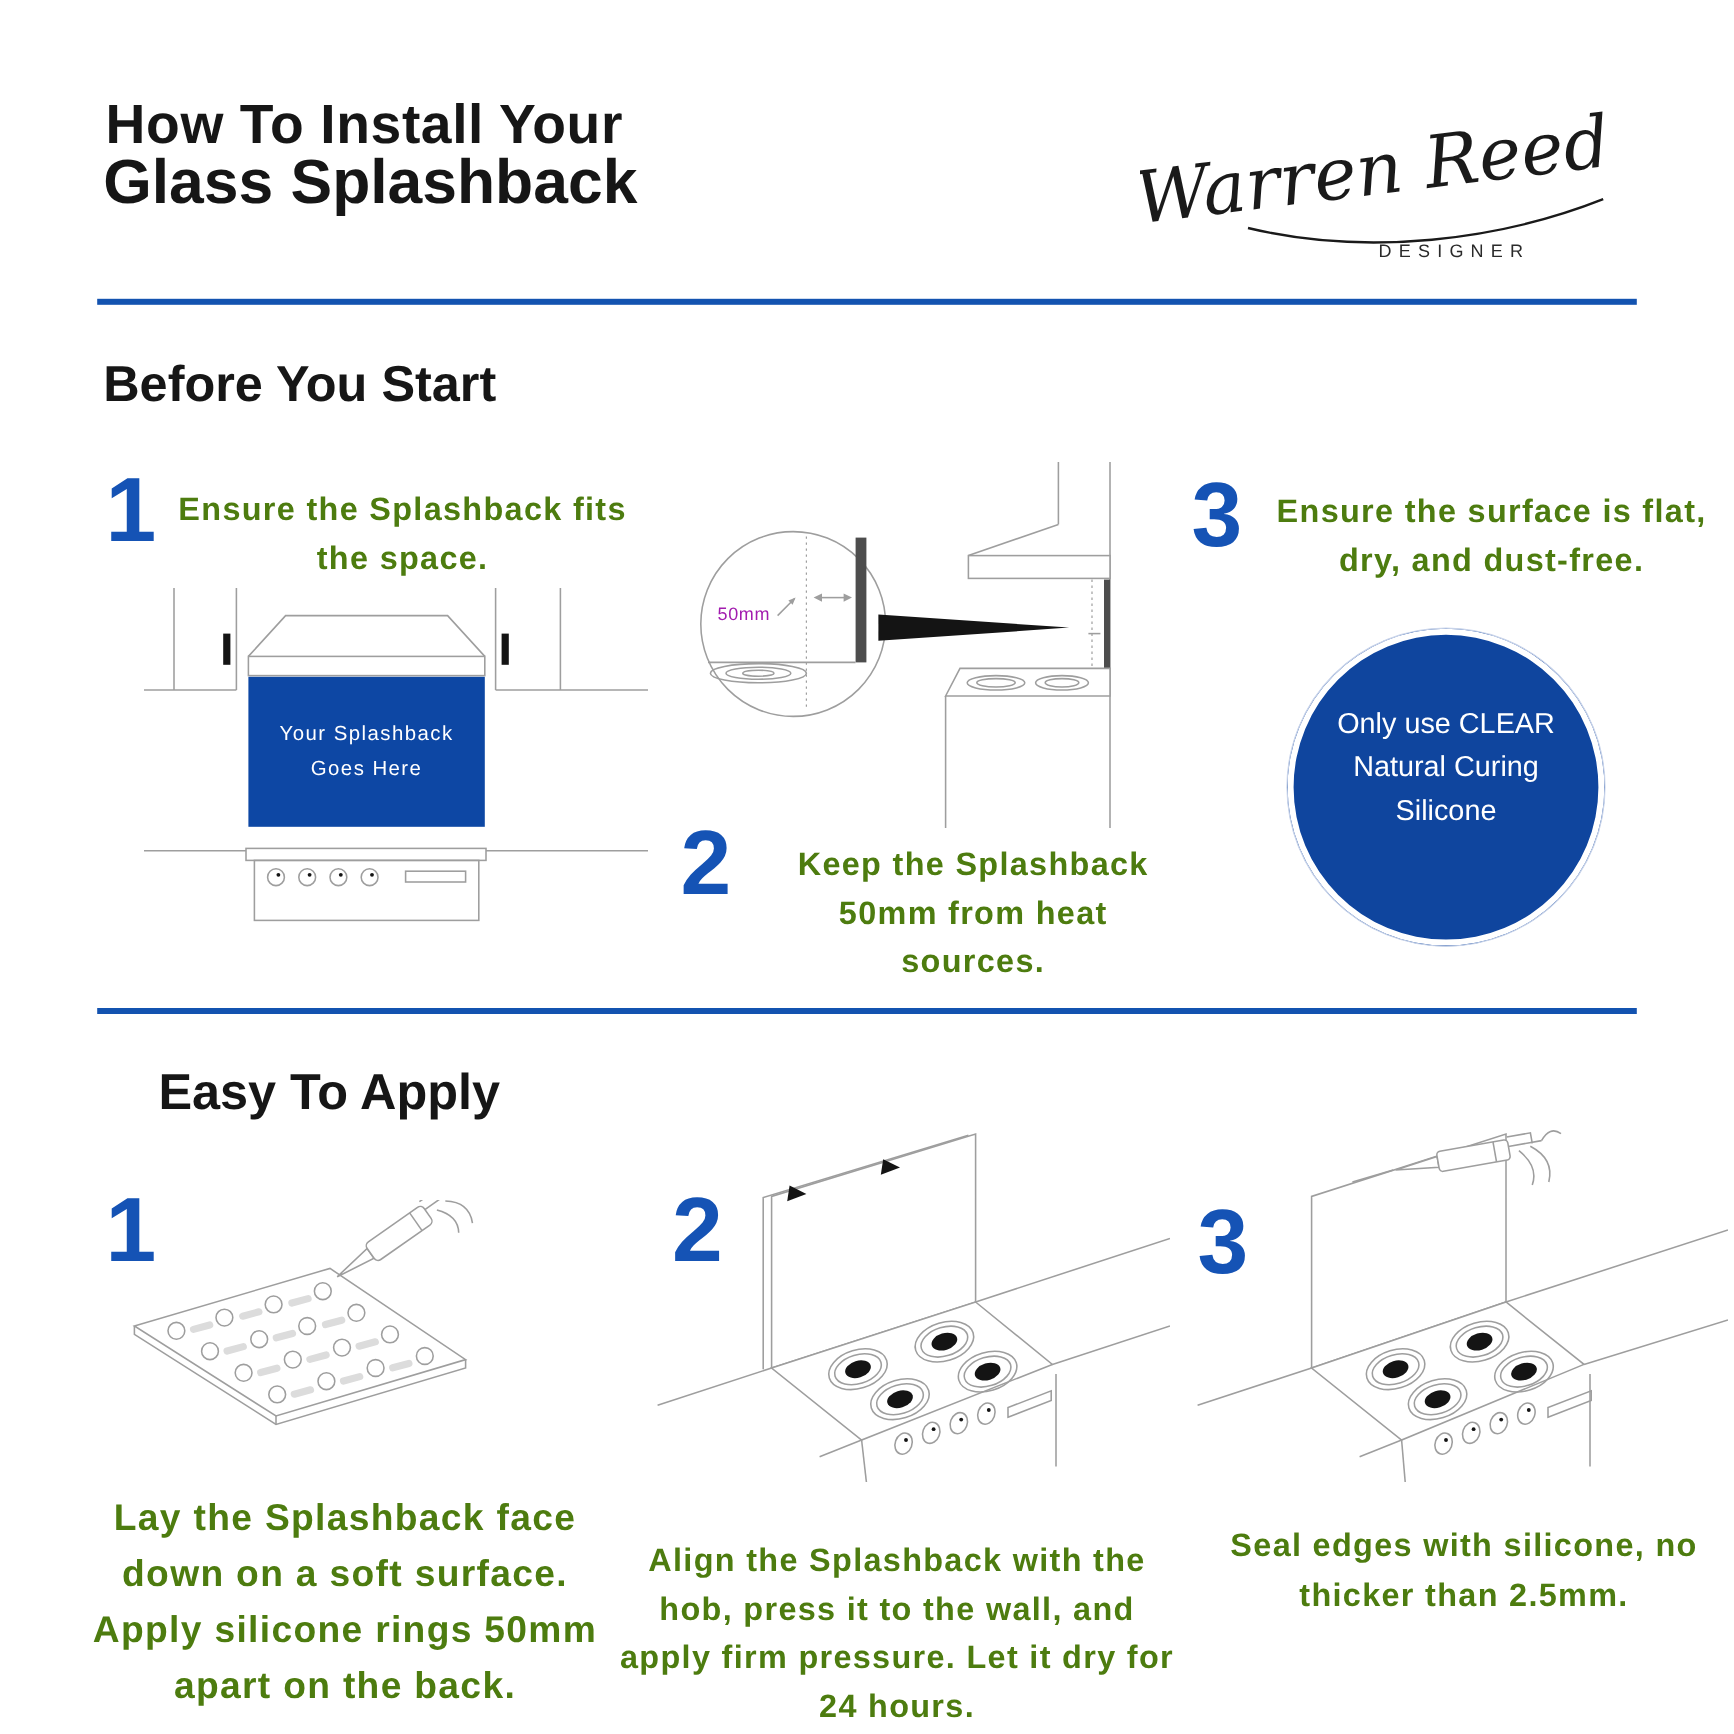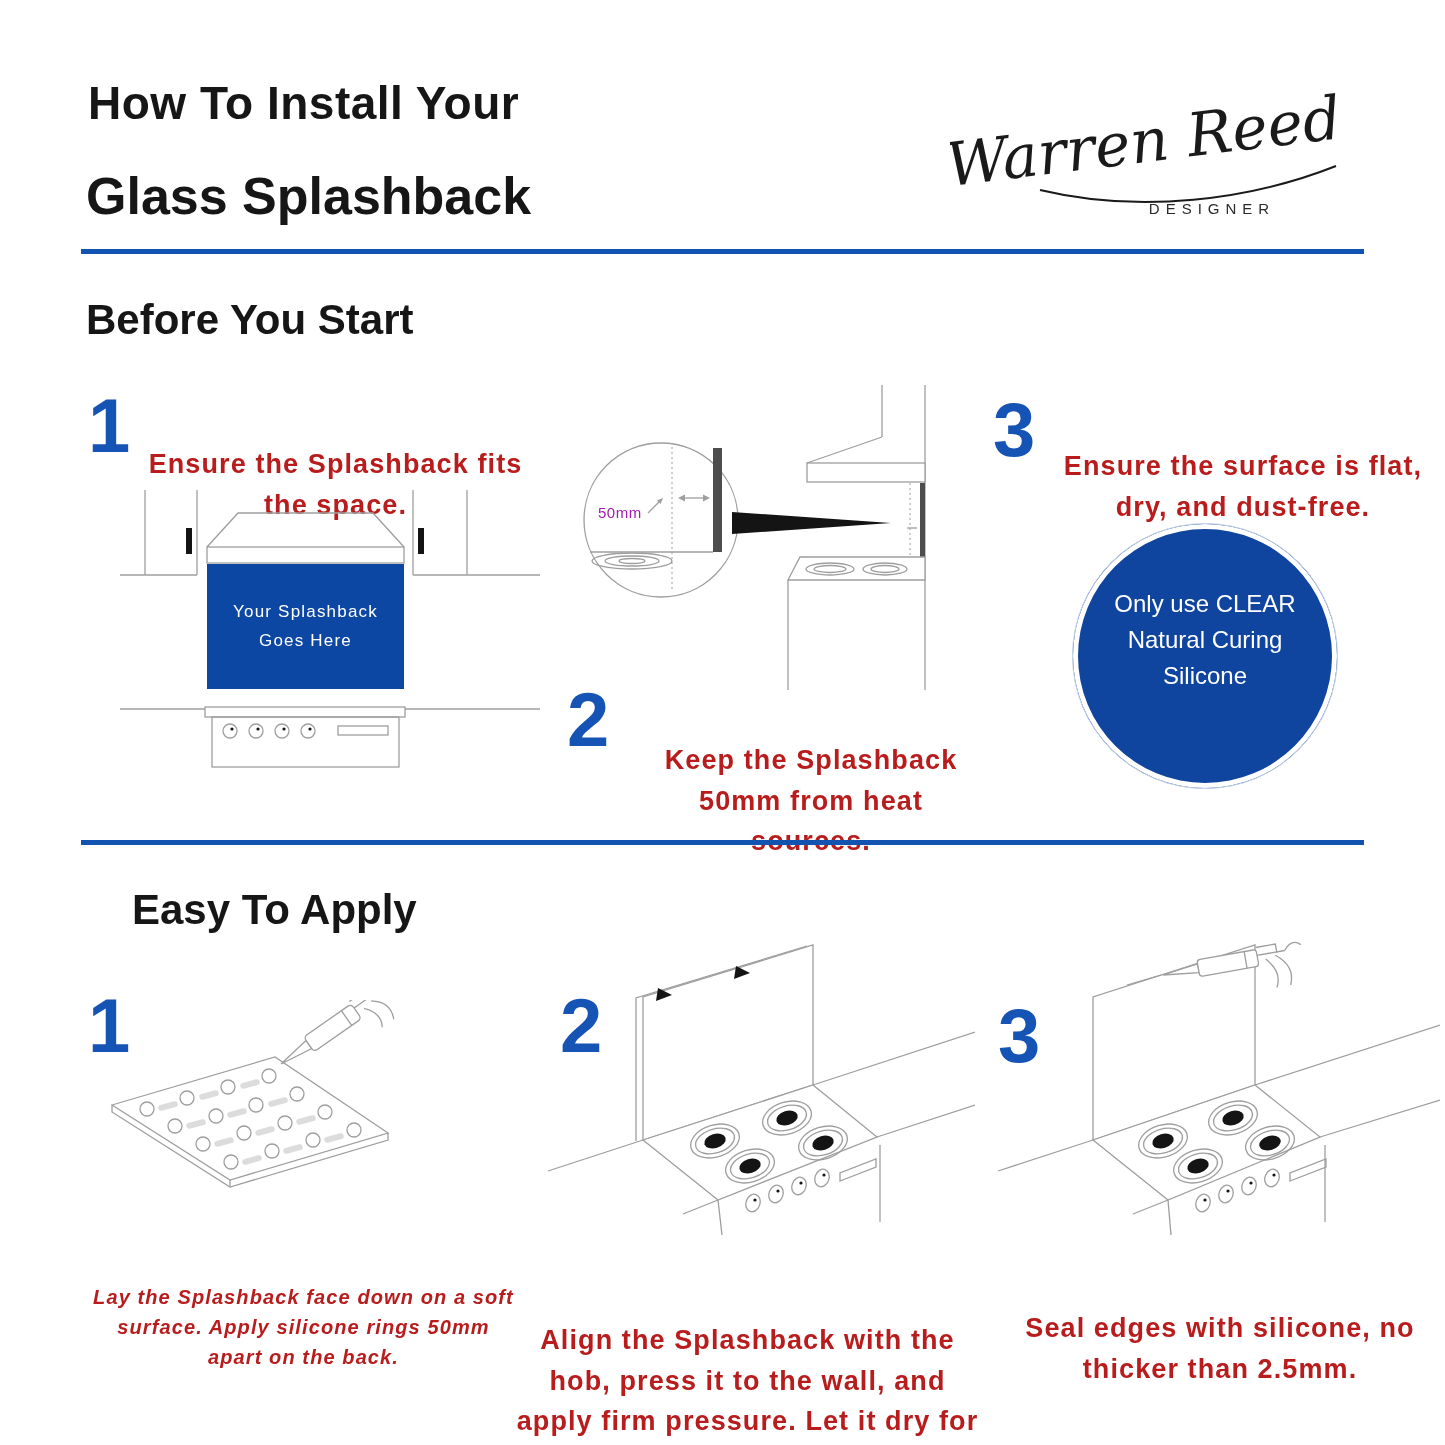--- a/index.html
+++ b/index.html
@@ -5,25 +5,25 @@
   :root{
     --accent:#1553b5; --divider:#1353b0; --panel:#0d47a4; --circle:#0f459e;
     --ink:#161616; --lg:#9e9e9e;
   }
   *{margin:0;padding:0;box-sizing:border-box;}
   html,body{background:#fff;}
   body{font-family:"Liberation Sans","DejaVu Sans",sans-serif;color:var(--ink);}
   .page{position:relative;width:1445px;height:1445px;background:#fff;overflow:hidden;}
   .abs{position:absolute;}
   .title-sm{font-size:46px;font-weight:700;letter-spacing:.5px;}
-  .title-lg{font-size:52px;font-weight:700;letter-spacing:0;margin-top:44px;}
+  .title-lg{font-size:52px;font-weight:700;letter-spacing:0;}
   .sec-head{font-size:42px;font-weight:700;}
   .divider{height:5px;background:var(--divider);}
   .stepnum{font-size:76px;font-weight:700;color:var(--accent);line-height:1;}
-  .steptext{font-size:27px;font-weight:700;line-height:1.5;letter-spacing:1.1px;text-align:center;color:#b91c1c;margin-top:40px;}
+  .steptext{font-size:27px;font-weight:700;line-height:1.5;letter-spacing:1.1px;text-align:center;color:#4d7c0f;}
   .steptext.left{text-align:center;}
   .bluepanel{background:var(--panel);color:#fff;display:flex;align-items:center;justify-content:center;text-align:center;
              font-size:17px;letter-spacing:1.2px;line-height:1.7;font-weight:400;}
   .bluecircle{background:var(--circle);border:1px solid #c9d4ea;border-radius:50%;
               box-shadow:inset 0 0 0 5px #ffffff;color:#fff;display:flex;justify-content:center;
               text-align:center;font-size:24px;line-height:1.5;font-weight:400;padding-top:62px;}
   .bluecircle .inner{width:232px;}
   .measure{font-size:15px;color:#a21caf;letter-spacing:.5px;}
   svg .ln{stroke:var(--lg);stroke-width:1.3;fill:none;}
   svg .lnf{stroke:var(--lg);stroke-width:1.3;fill:#fff;}
@@ -195,21 +195,21 @@
         <rect class="lnf" x="34" y="-9" width="58" height="18" rx="4"></rect>
         <line class="ln" x1="80" y1="-9" x2="80" y2="9"></line>
         <path class="ln" d="M92 -12 h18 v10"></path>
         <line class="ln" x1="92" y1="-4" x2="118" y2="-4"></line>
         <path class="ln" d="M118 -4 q10 -12 18 -4"></path>
         <path class="ln" d="M100 2 q12 14 4 26"></path>
         <path class="ln" d="M110 0 q16 12 8 28"></path>
       </g>
     </svg>
   </div>
-  <div class="abs steptext" style="left:91px;top:1242px;width:425px;font-size:20px;font-style:italic;">Lay the Splashback face down on a soft surface. Apply silicone rings 50mm apart on the back.</div>
+  <div class="abs steptext" style="left:75px;top:1242px;width:425px;font-size:31px;">Lay the Splashback face down on a soft surface. Apply silicone rings 50mm apart on the back.</div>
 
   <div class="abs stepnum" style="left:560px;top:988px;">2</div>
 
   <div class="abs" style="left:540px;top:935px;width:435px;height:300px;">
     <svg width="435" height="300" viewBox="0 0 435 300">
       <polyline class="ln" points="96,206 96,63 267,11"></polyline>
       <line class="ln" x1="273" y1="150" x2="435" y2="97"></line>
       <line class="ln" x1="8" y1="236" x2="103" y2="205"></line>
       <polygon class="lnf" points="103,205 103,62 273,10 273,150"></polygon>
       <polygon class="blk" points="118,53 132,60 116,66"></polygon>

